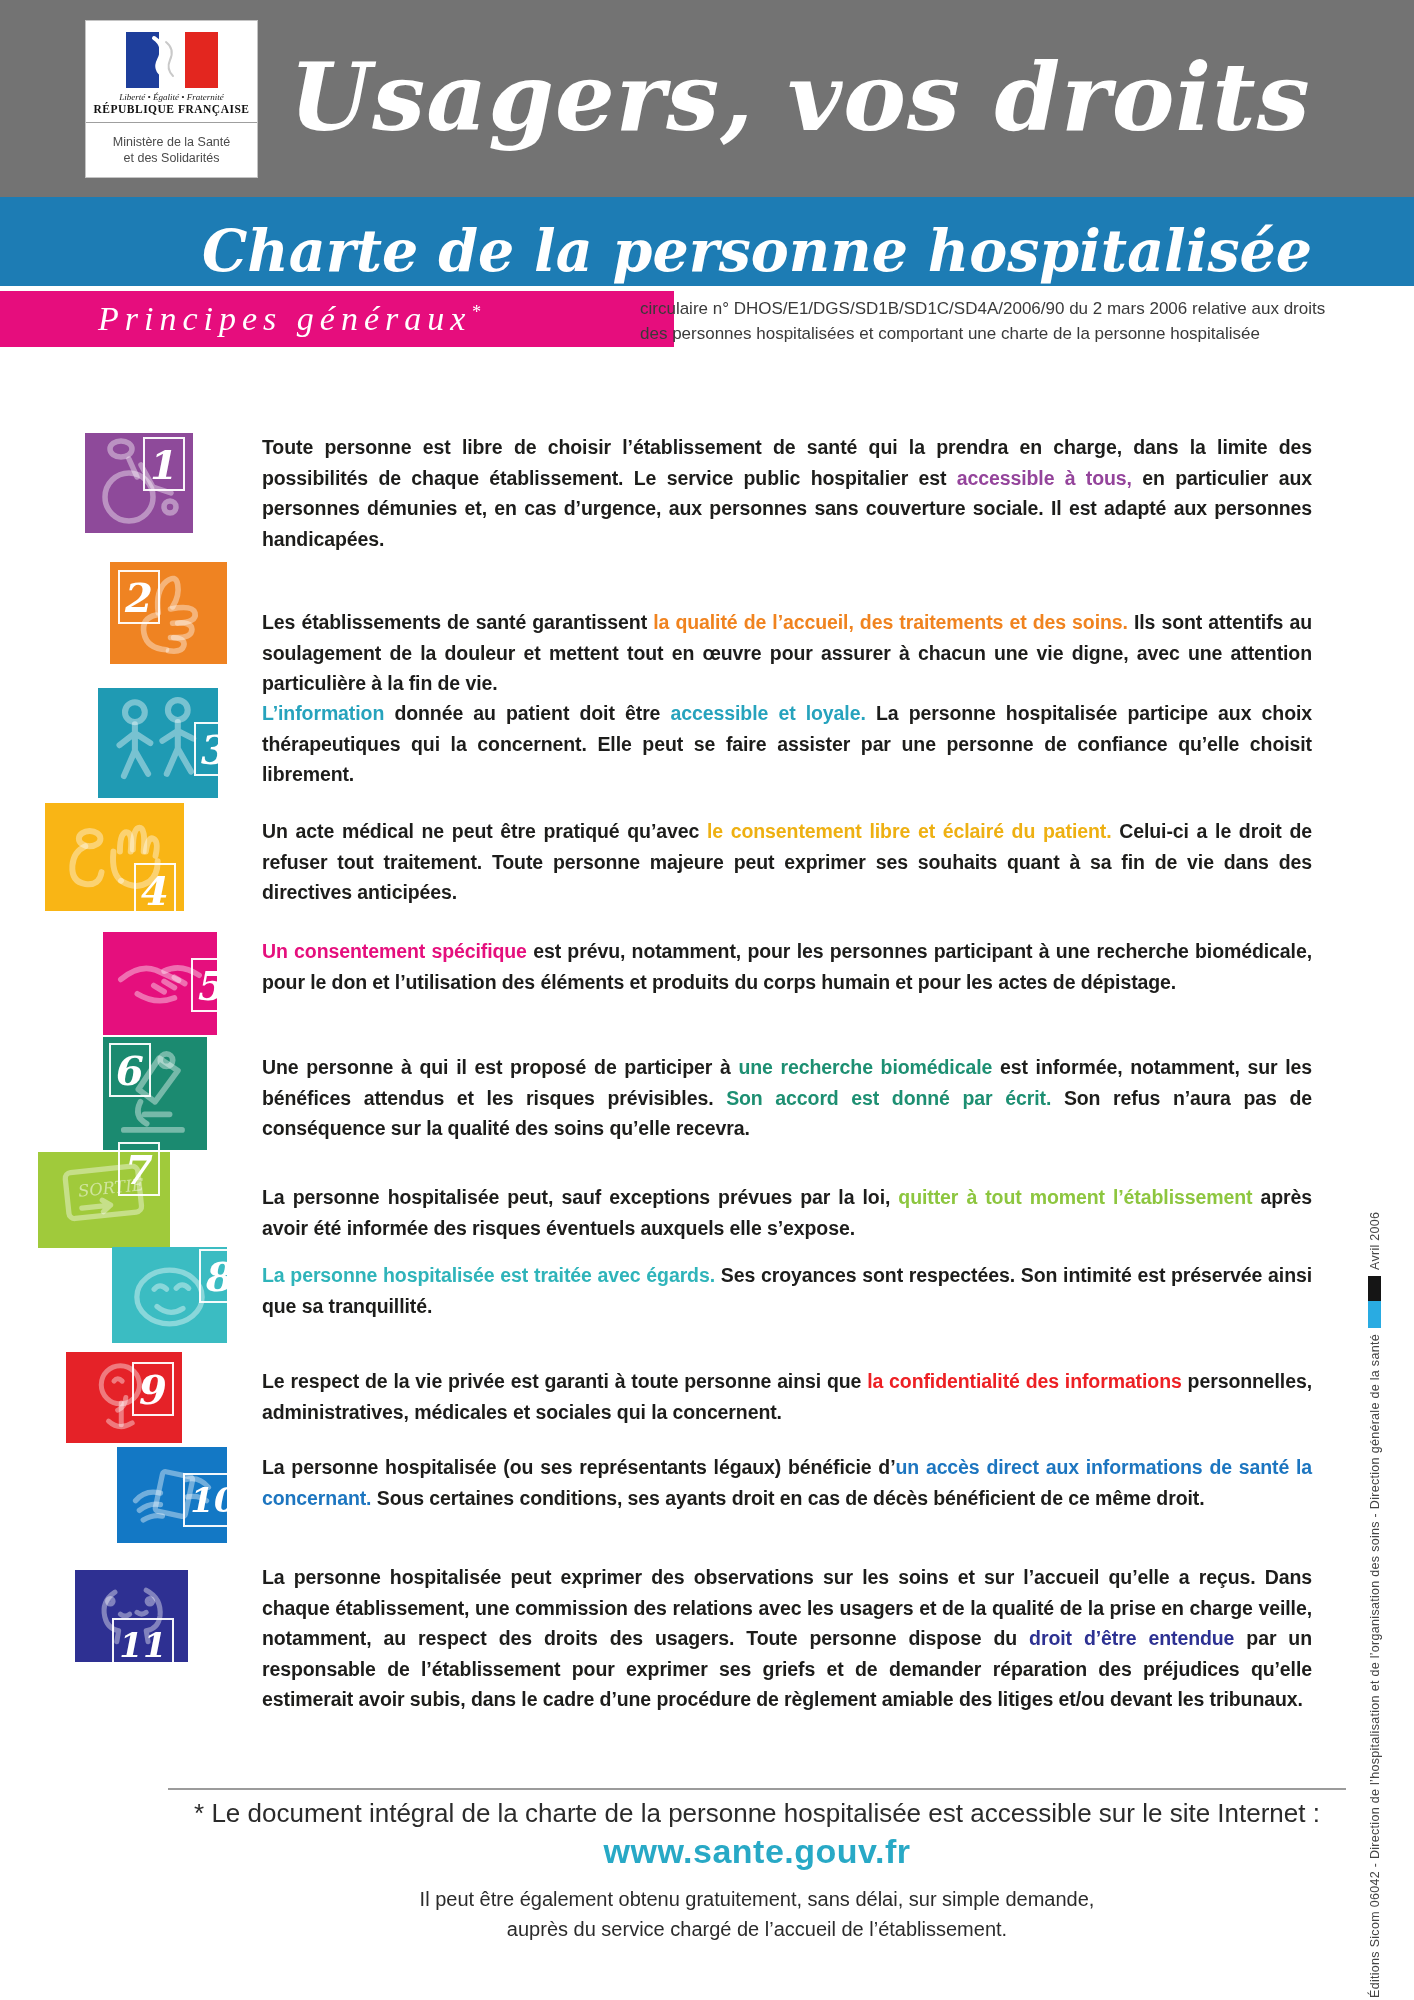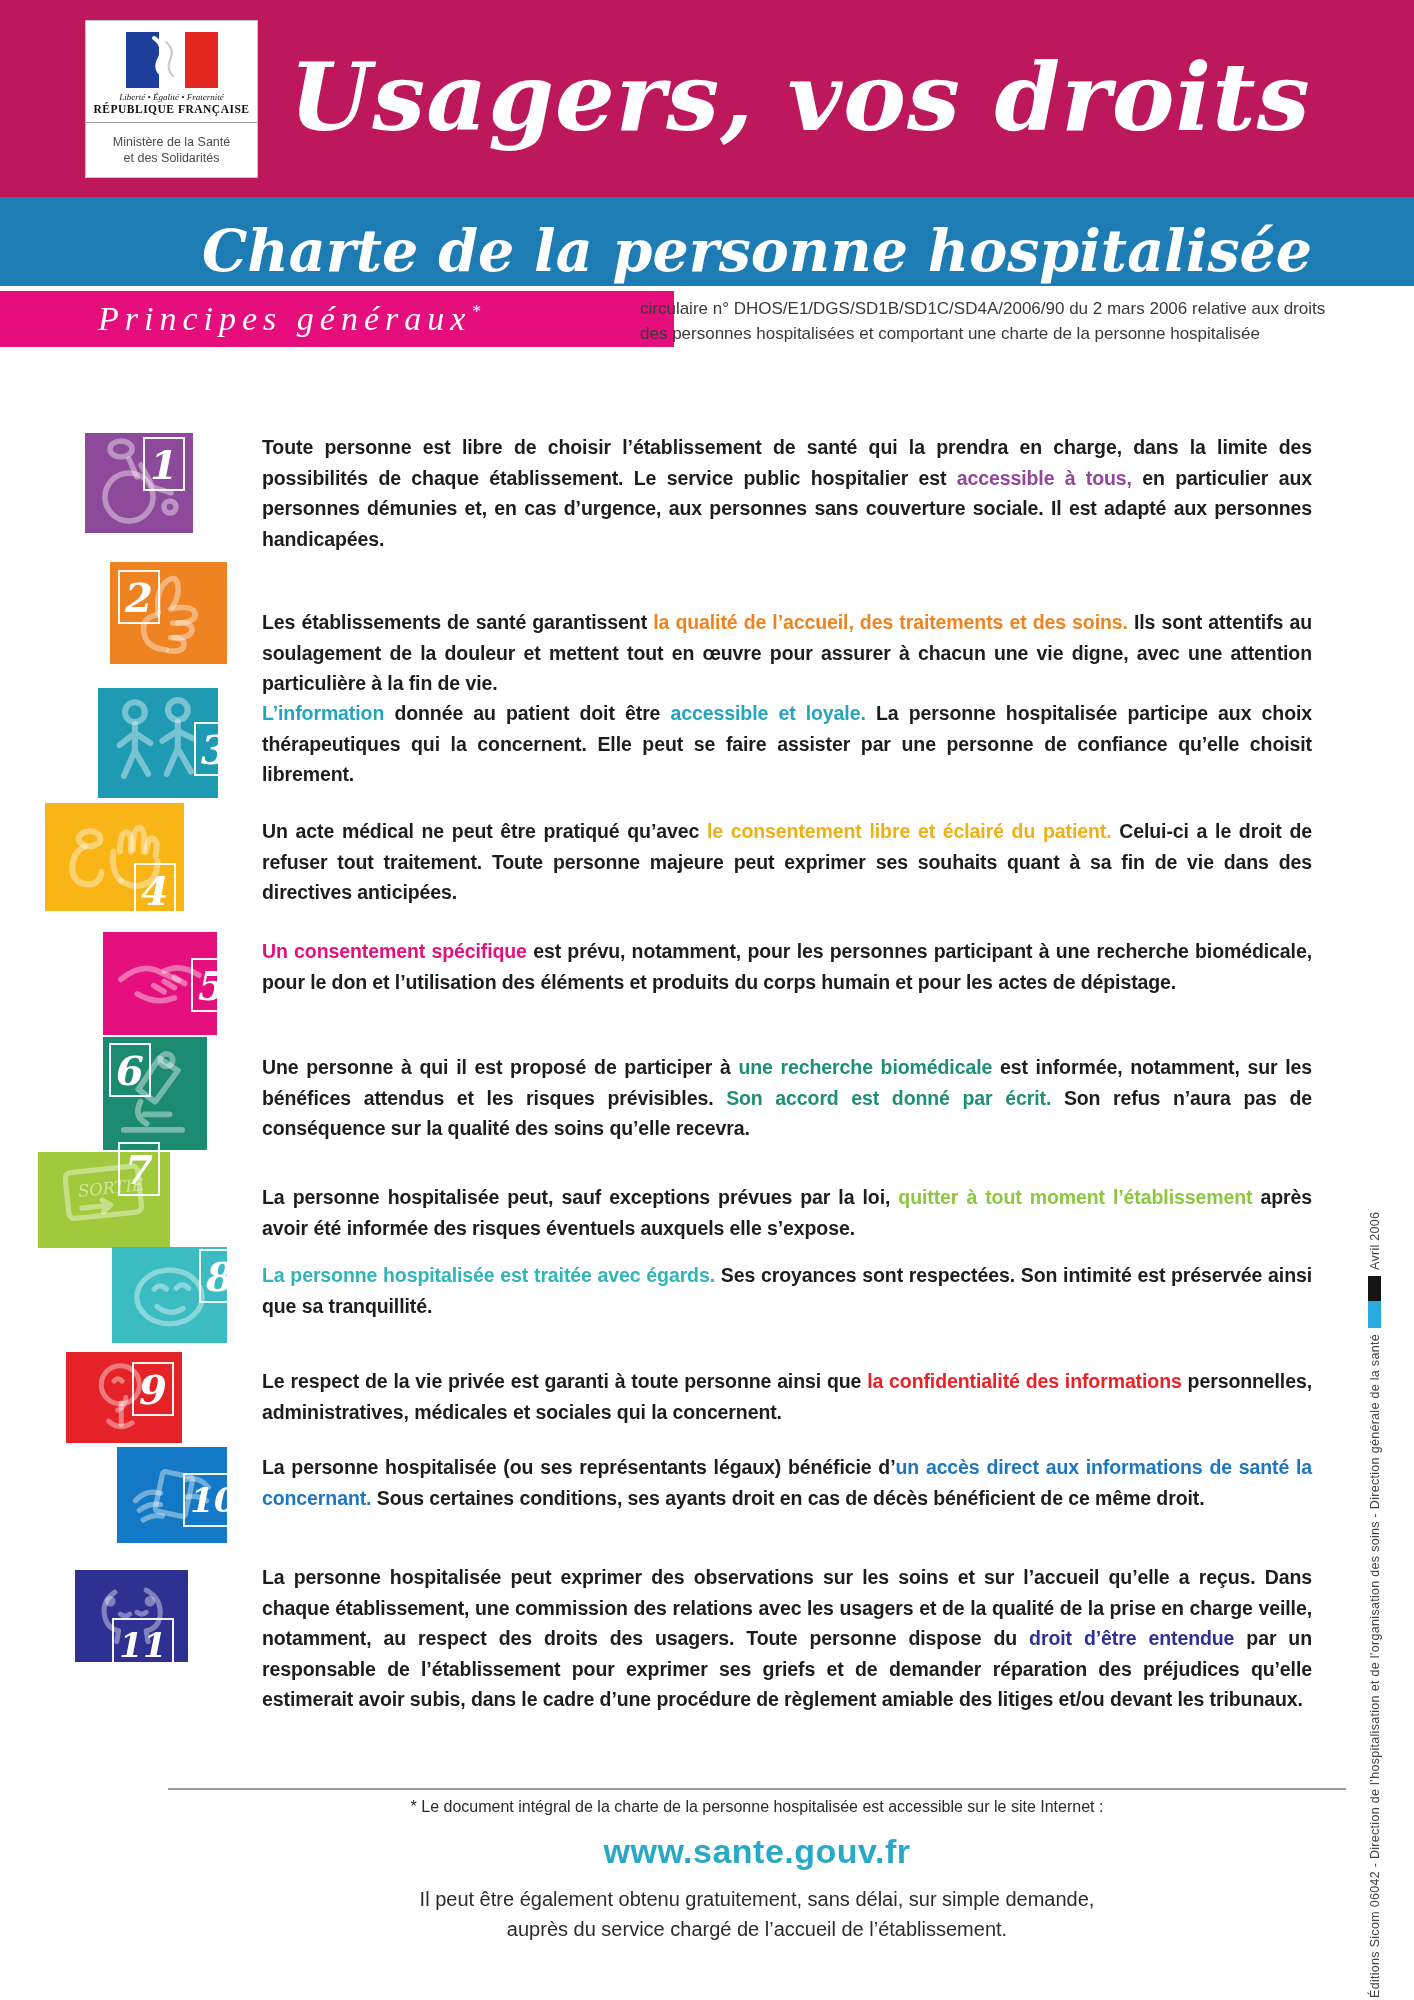--- a/index.html
+++ b/index.html
@@ -41,40 +41,40 @@
   .item-sq svg.pict{position:absolute;left:0;top:0;width:100%;height:100%;}
   .num-box{position:absolute;display:flex;align-items:center;justify-content:center;
         border:2.5px solid rgba(255,255,255,0.95);color:#ffffff;
         font-family:"DejaVu Serif",serif;font-style:italic;font-weight:bold;box-sizing:border-box;}
   .item-text{position:absolute;left:262px;width:1050px;margin:0;text-align:justify;
         font-weight:bold;font-size:19.5px;line-height:30.5px;color:#1d1d1b;letter-spacing:-0.1px;}
 
   
   .footer-divider{position:absolute;left:168px;top:1788px;width:1178px;height:2px;background:#9b9b9b;}
   .footer-note{position:absolute;left:168px;top:1798px;width:1178px;margin:0;text-align:center;
-        font-size:16px;color:#2b2b2b;}
+        font-size:26px;color:#2b2b2b;}
   .footer-url{position:absolute;left:168px;top:1832px;width:1178px;margin:0;text-align:center;
         font-size:34px;font-weight:bold;color:#28a9c6;letter-spacing:0.5px;}
   .footer-obtain{position:absolute;left:168px;top:1884px;width:1178px;margin:0;text-align:center;
         font-size:20px;line-height:30px;color:#2b2b2b;}
 
   
   .credits{position:absolute;left:1358px;top:1170px;height:828px;width:34px;
         writing-mode:vertical-rl;transform:rotate(180deg);
         font-size:12.5px;color:#444;letter-spacing:0.3px;
         display:flex;align-items:center;justify-content:flex-start;}
   .parimage-logo{display:inline-block;width:13px;height:52px;margin:6px 3px;
         background:linear-gradient(to bottom,#29abe2 0 52%,#151515 52% 100%);}
 </style>
 </head>
 <body>
 
 <div class="page">
 
-  <div class="band-cyan" style="background: #be185d;">
+  <div class="band-cyan" style="background: #737373;">
     <h1 class="poster-title">Usagers, vos droits</h1>
   </div>
 
   <div class="band-blue" style="background: rgb(29, 124, 180);">
     <h2 class="poster-subtitle">Charte de la personne hospitalisée</h2>
   </div>
 
   <div class="band-magenta" style="background: rgb(230, 13, 125);">
     <p class="kicker"><span>Principes généraux</span><sup>*</sup></p>
   </div>

